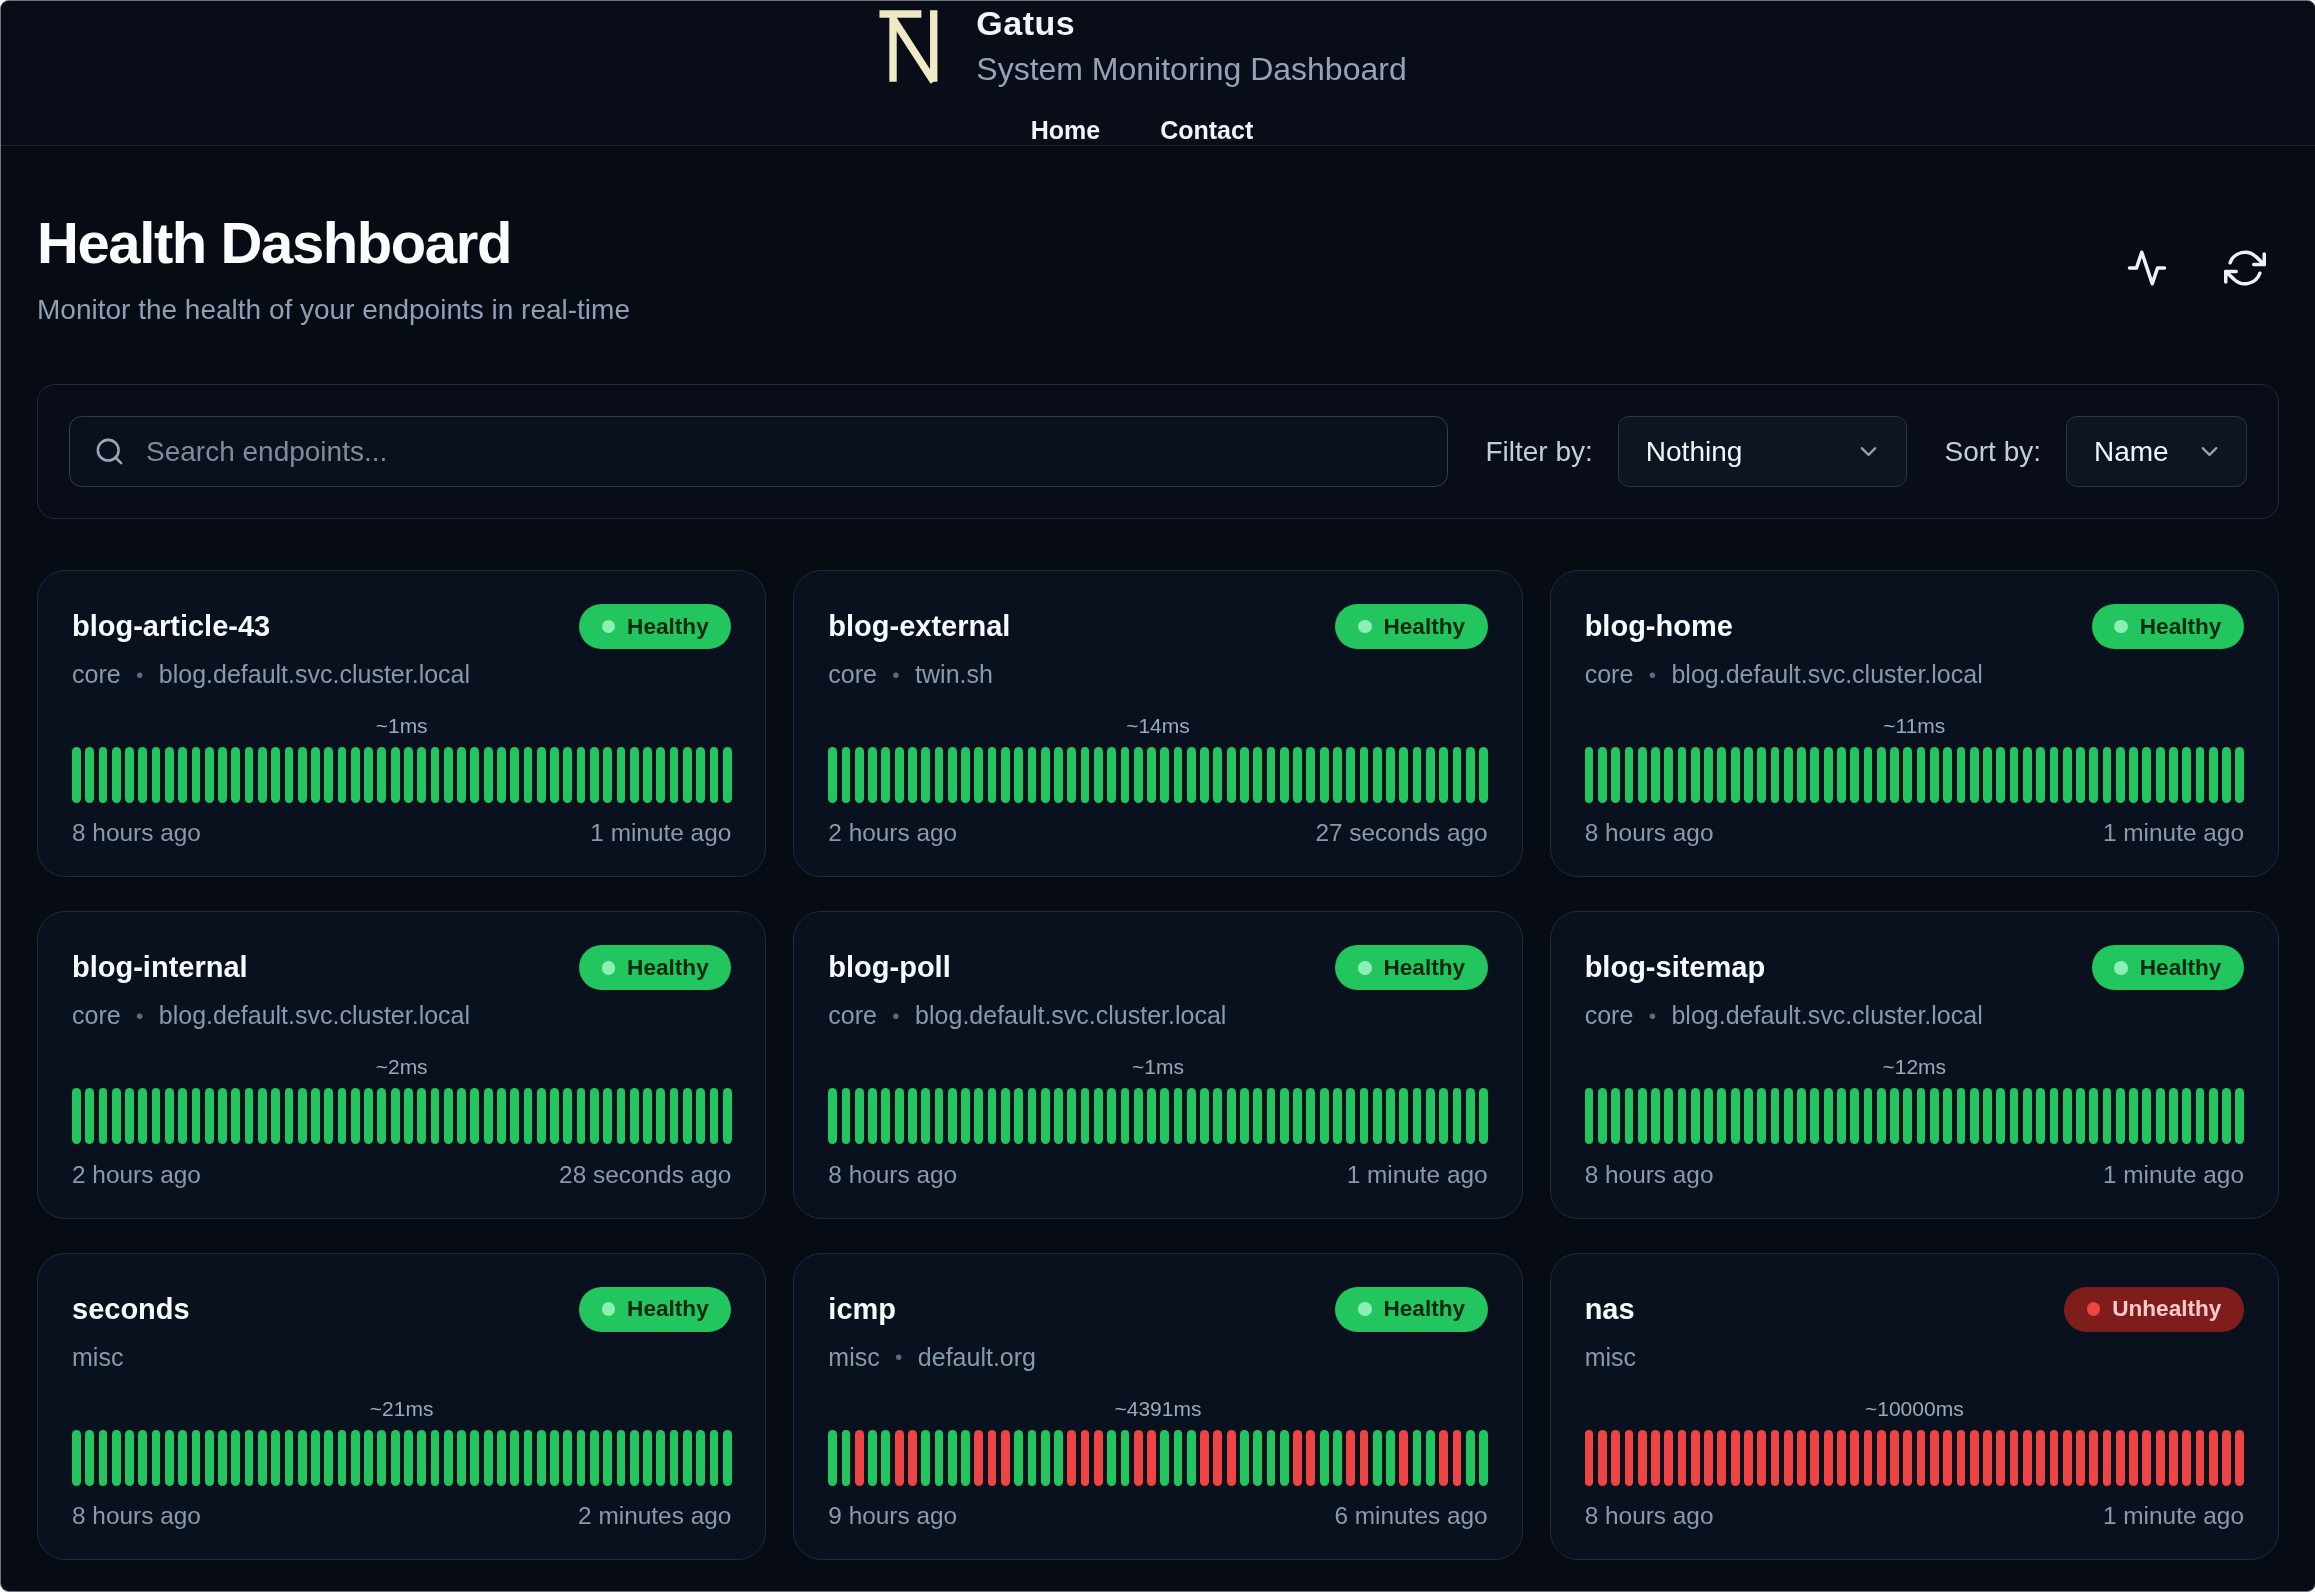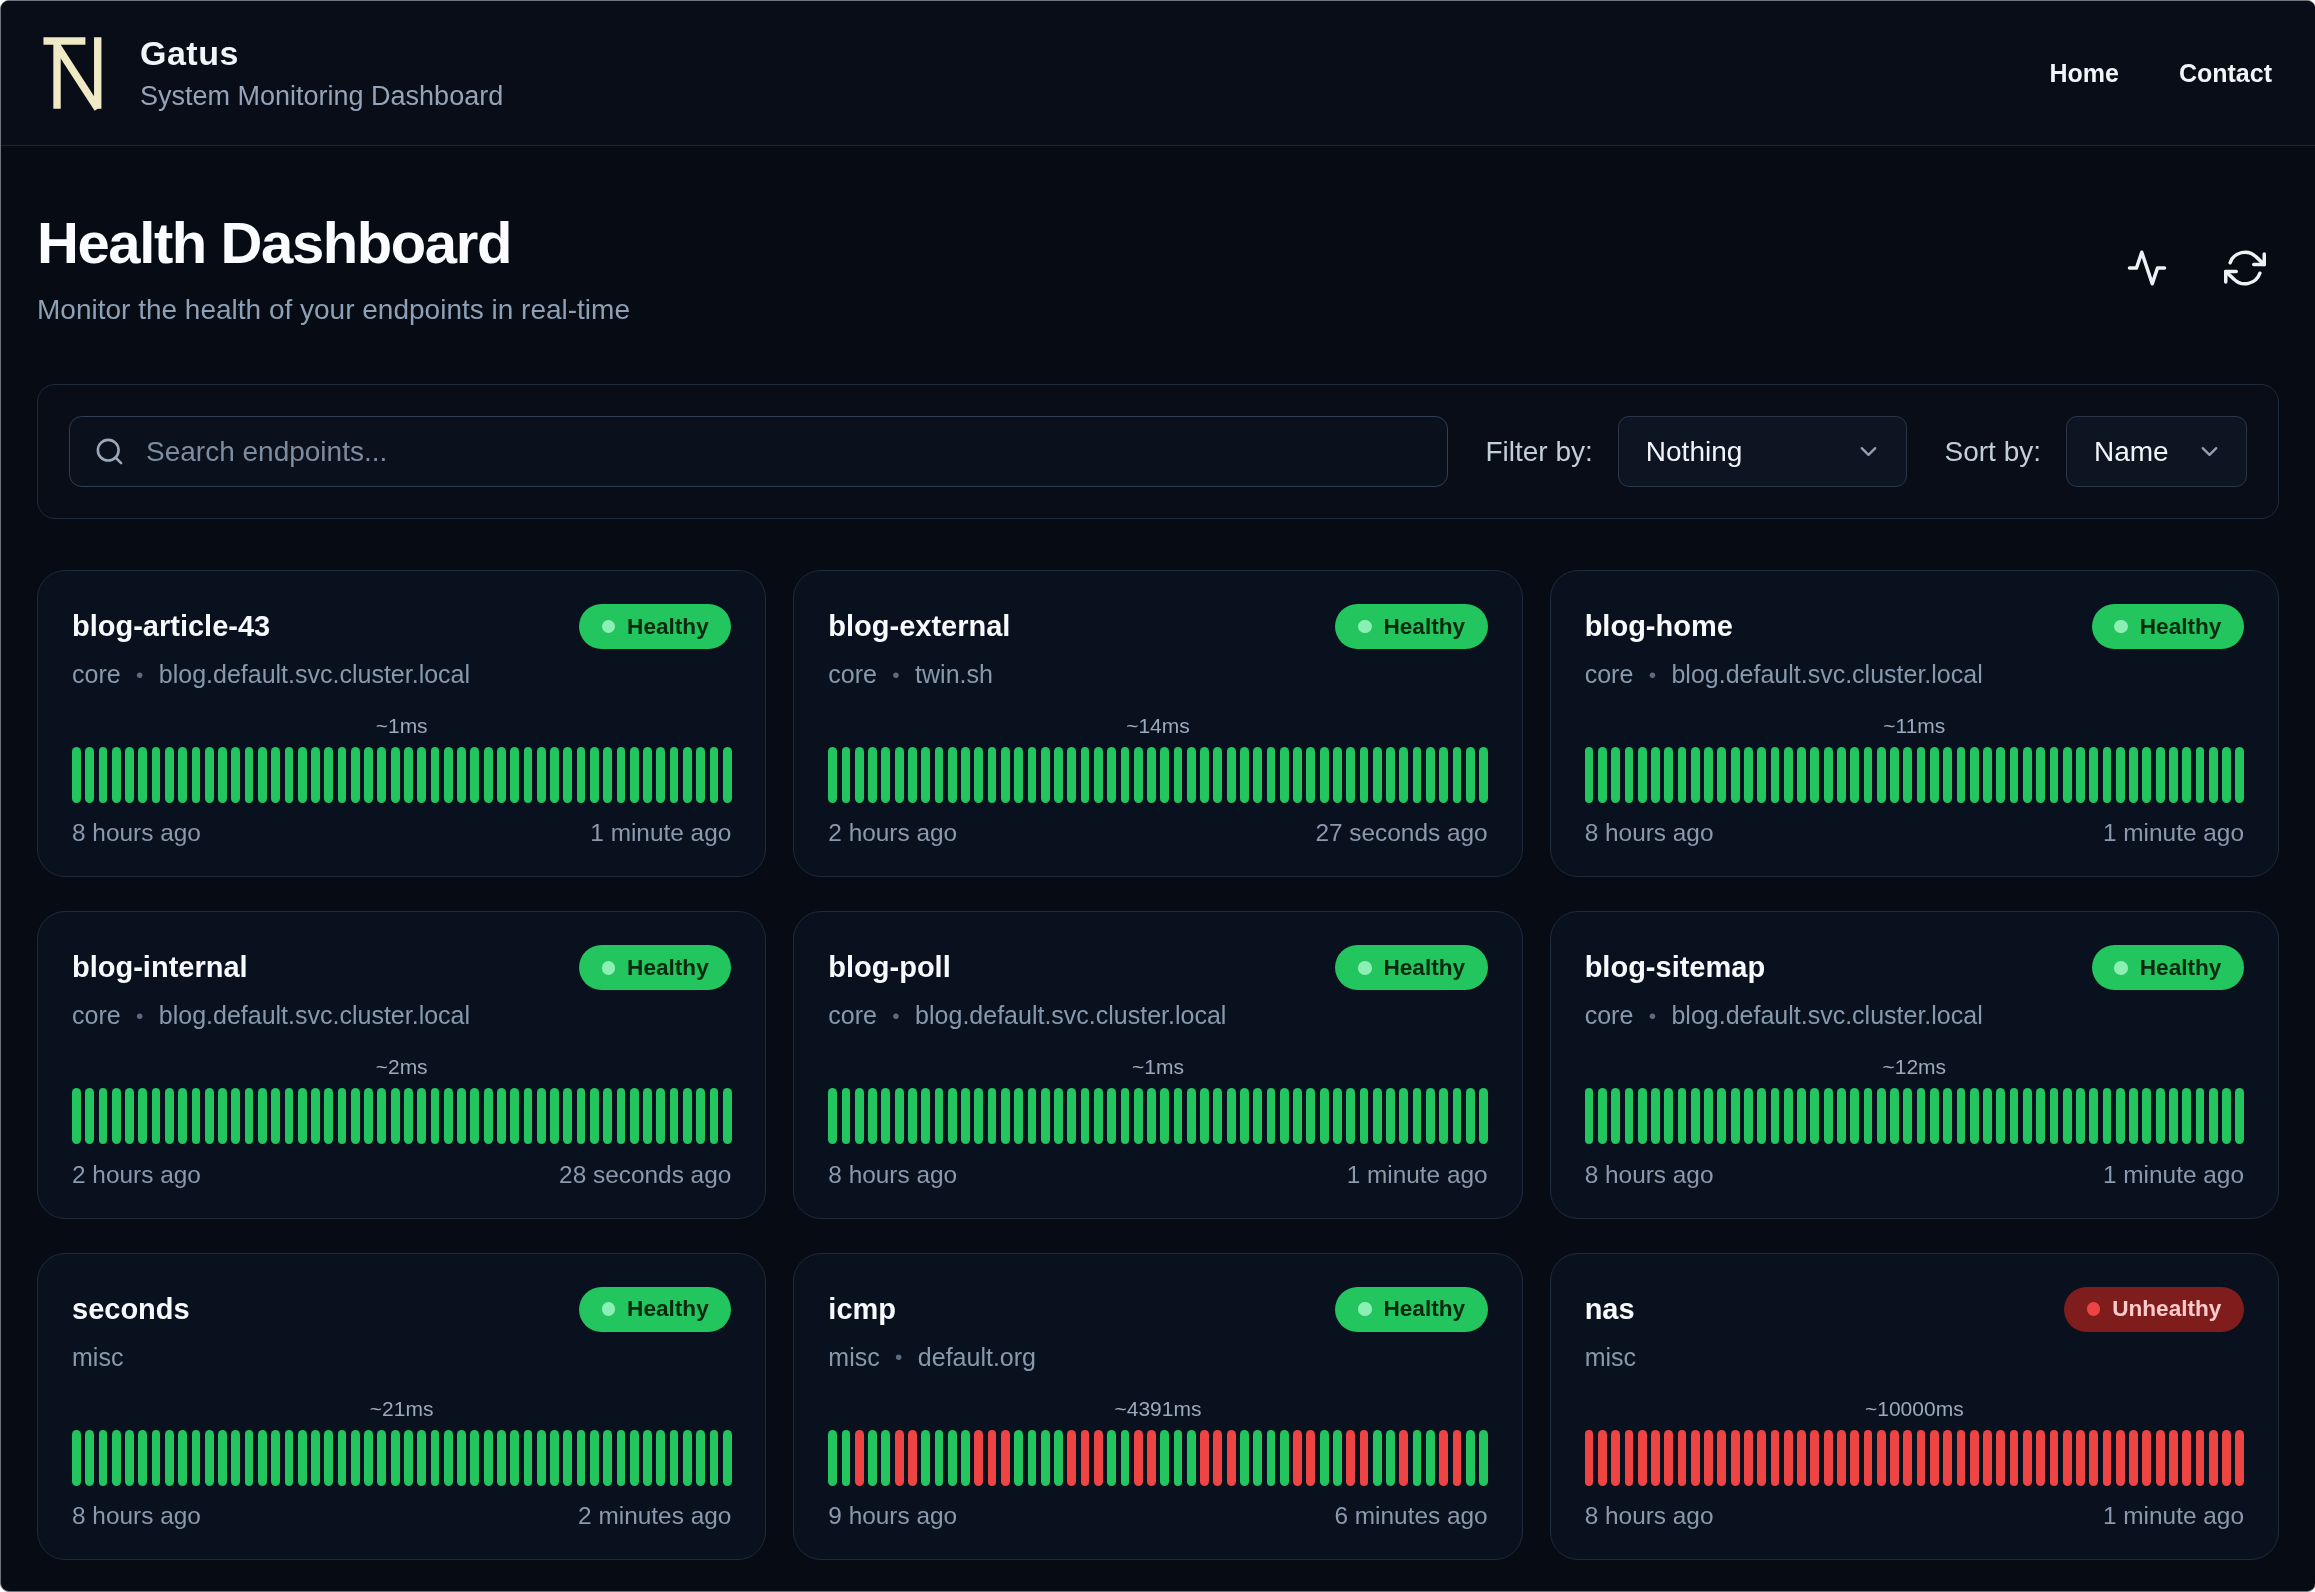--- a/index.html
+++ b/index.html
@@ -13,28 +13,29 @@
     border-radius: 9px;
     overflow: hidden;
     color: #f1f5f9;
     position: relative;
   }
 
   
   header {
     height: 145px;
     display: flex; align-items: center; justify-content: space-between;
-    padding: 0 43px 0 40px;
+    padding: 0 72px 0 40px;
     border-bottom: 0.9px solid #1c2636;
     background: #080d17;
+    flex-direction: column;
   }
   .brand { display: flex; align-items: center; gap: 25px; }
   .logo svg { width: 74px; height: 90px; display: block; }
   .brand-title { font-size: 34px; font-weight: 700; letter-spacing: 0.5px; }
-  .brand-sub { font-size: 27px; color: #94a3b8; margin-top: 8px; }
+  .brand-sub { font-size: 32px; color: #94a3b8; margin-top: 8px; }
   nav { display: flex; gap: 60px; }
   nav a { font-size: 25px; font-weight: 600; color: #f1f5f9; text-decoration: none; cursor: pointer; }
 
   
   main { padding: 0 36px; }
 
   .hero { display: flex; justify-content: space-between; align-items: flex-start; margin-top: 63px; }
   h1 { font-size: 58px; font-weight: 700; letter-spacing: -1.4px; color: #fafcff; }
   .hero-sub { font-size: 28px; color: #8da0b5; margin-top: 18px; }
   .hero-icons { display: flex; gap: 56px; margin-top: 38px; margin-right: 12.7px; }

